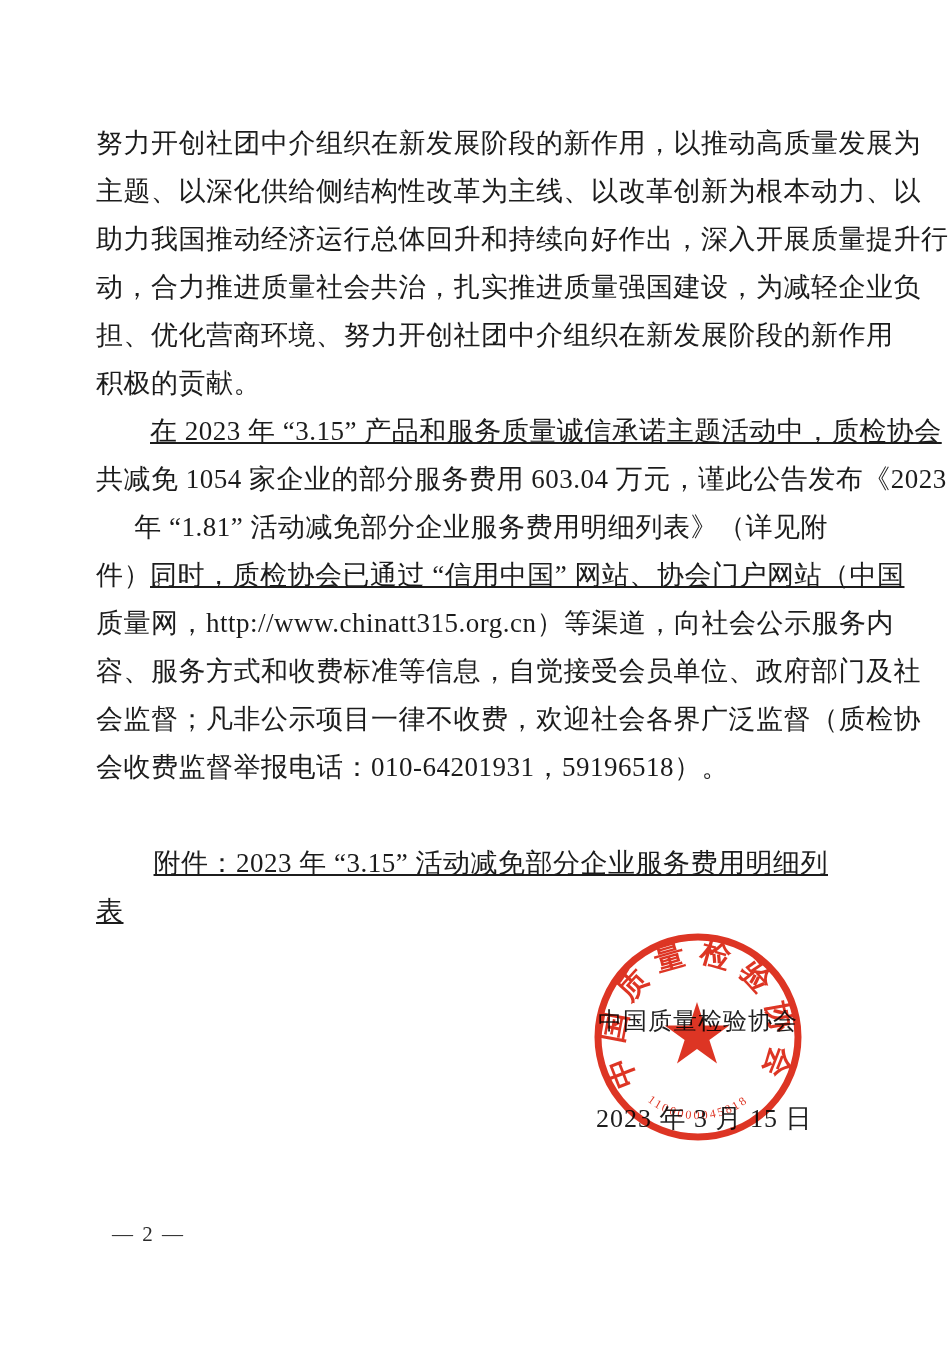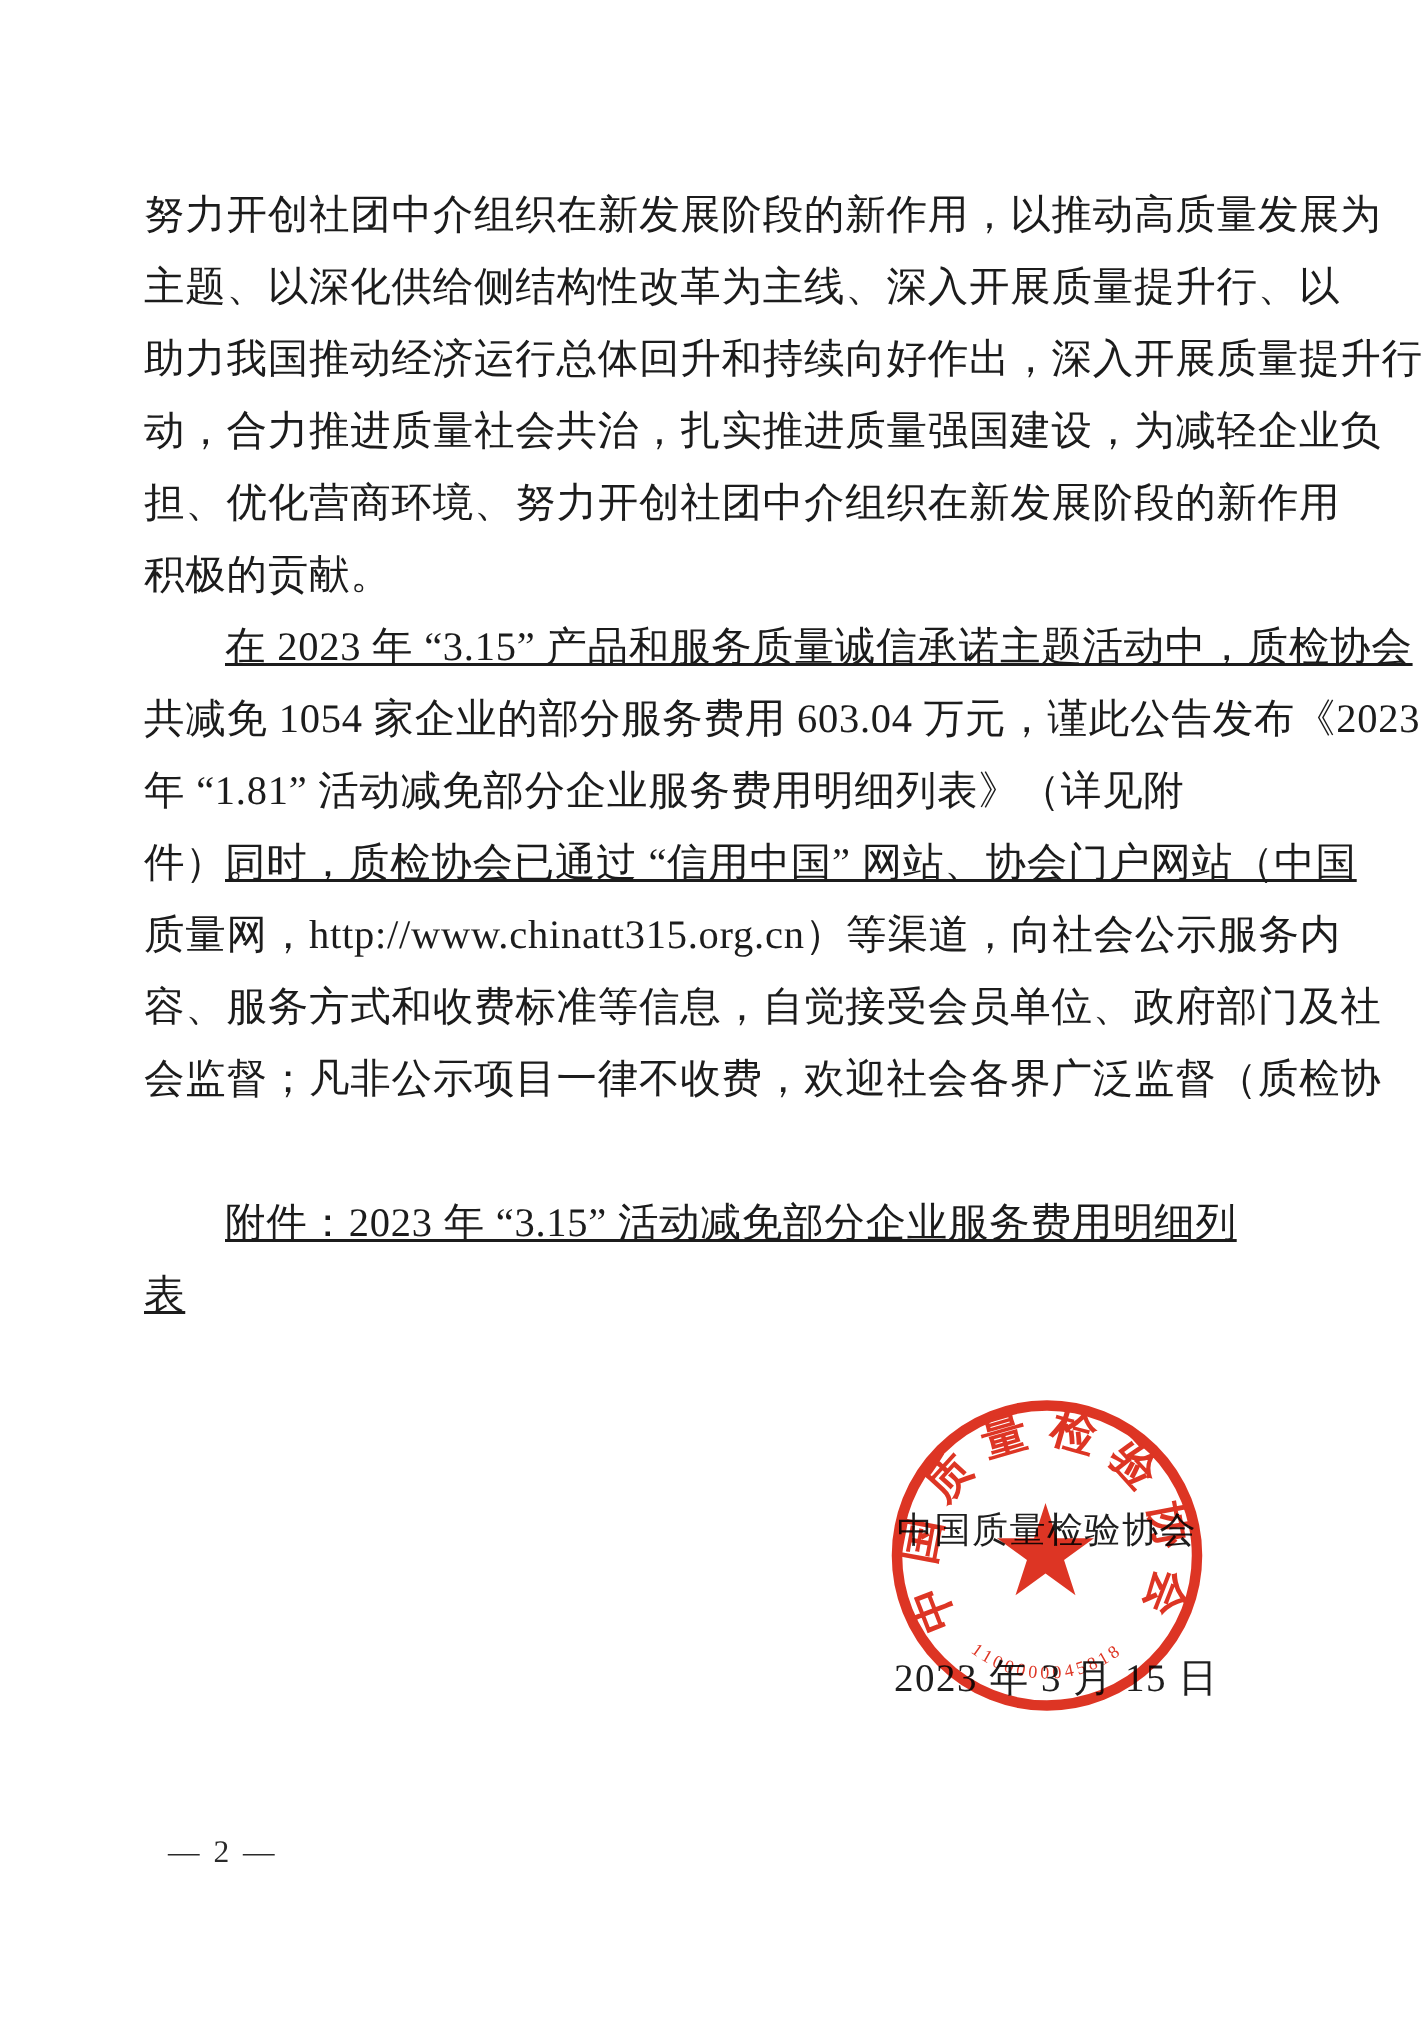--- a/index.html
+++ b/index.html
@@ -17,21 +17,21 @@
     position:absolute;left:96px;top:119px;width:732px;
   }
   .line{
     height:48px;line-height:48px;font-size:27px;
     white-space:nowrap;
     text-align:justify;
     text-align-last:justify;
     letter-spacing:0.5px;
   }
   .line.last{
-    text-align:left;
+    text-align:right;
     text-align-last:left;
     white-space:normal;
   }
   .line.indent{text-indent:2em;text-decoration:underline;}
   .spacer{height:48px;}
   .signature-org{
     position:absolute;left:598px;top:1002px;
     font-size:24px;letter-spacing:1px;line-height:38px;
     color:#1e1e1e;z-index:1;white-space:nowrap;
   }
@@ -56,34 +56,35 @@
   }
 </style>
 </head>
 <body>
 
 <div class="doc-page">
 
   <div class="content">
 
     <div class="line">努力开创社团中介组织在新发展阶段的新作用，以推动高质量发展为</div>
-    <div class="line">主题、以深化供给侧结构性改革为主线、深入开展质量提升行、以</div>
+    <div class="line">主题、以深化供给侧结构性改革为主线、以改革创新为根本动力、以</div>
     <div class="line">助力我国推动经济运行总体回升和持续向好作出，深入开展质量提升行</div>
     <div class="line">动，合力推进质量社会共治，扎实推进质量强国建设，为减轻企业负</div>
     <div class="line">担、优化营商环境、努力开创社团中介组织在新发展阶段的新作用</div>
     <div class="line last">积极的贡献。</div>
 
     <div class="line indent">在 2023 年 “3.15” 产品和服务质量诚信承诺主题活动中，质检协会</div>
     <div class="line">共减免 1054 家企业的部分服务费用 603.04 万元，谨此公告发布《2023</div>
     <div class="line last">年 “1.81” 活动减免部分企业服务费用明细列表》（详见附件）。</div>
 
     <div class="line indent">同时，质检协会已通过 “信用中国” 网站、协会门户网站（中国</div>
     <div class="line">质量网，http://www.chinatt315.org.cn）等渠道，向社会公示服务内</div>
     <div class="line">容、服务方式和收费标准等信息，自觉接受会员单位、政府部门及社</div>
     <div class="line">会监督；凡非公示项目一律不收费，欢迎社会各界广泛监督（质检协</div>
+    <div class="line last">会收费监督举报电话：010-64201931，59196518）。</div>
 
     <div class="spacer"></div>
 
     <div class="line last indent">附件：2023 年 “3.15” 活动减免部分企业服务费用明细列表</div>
   </div>
 
   <div class="signature-org">中国质量检验协会</div>
   <div class="signature-date">2023 年 3 月 15 日</div>
 
   <svg class="seal" viewBox="0 0 212 212" aria-hidden="true">

